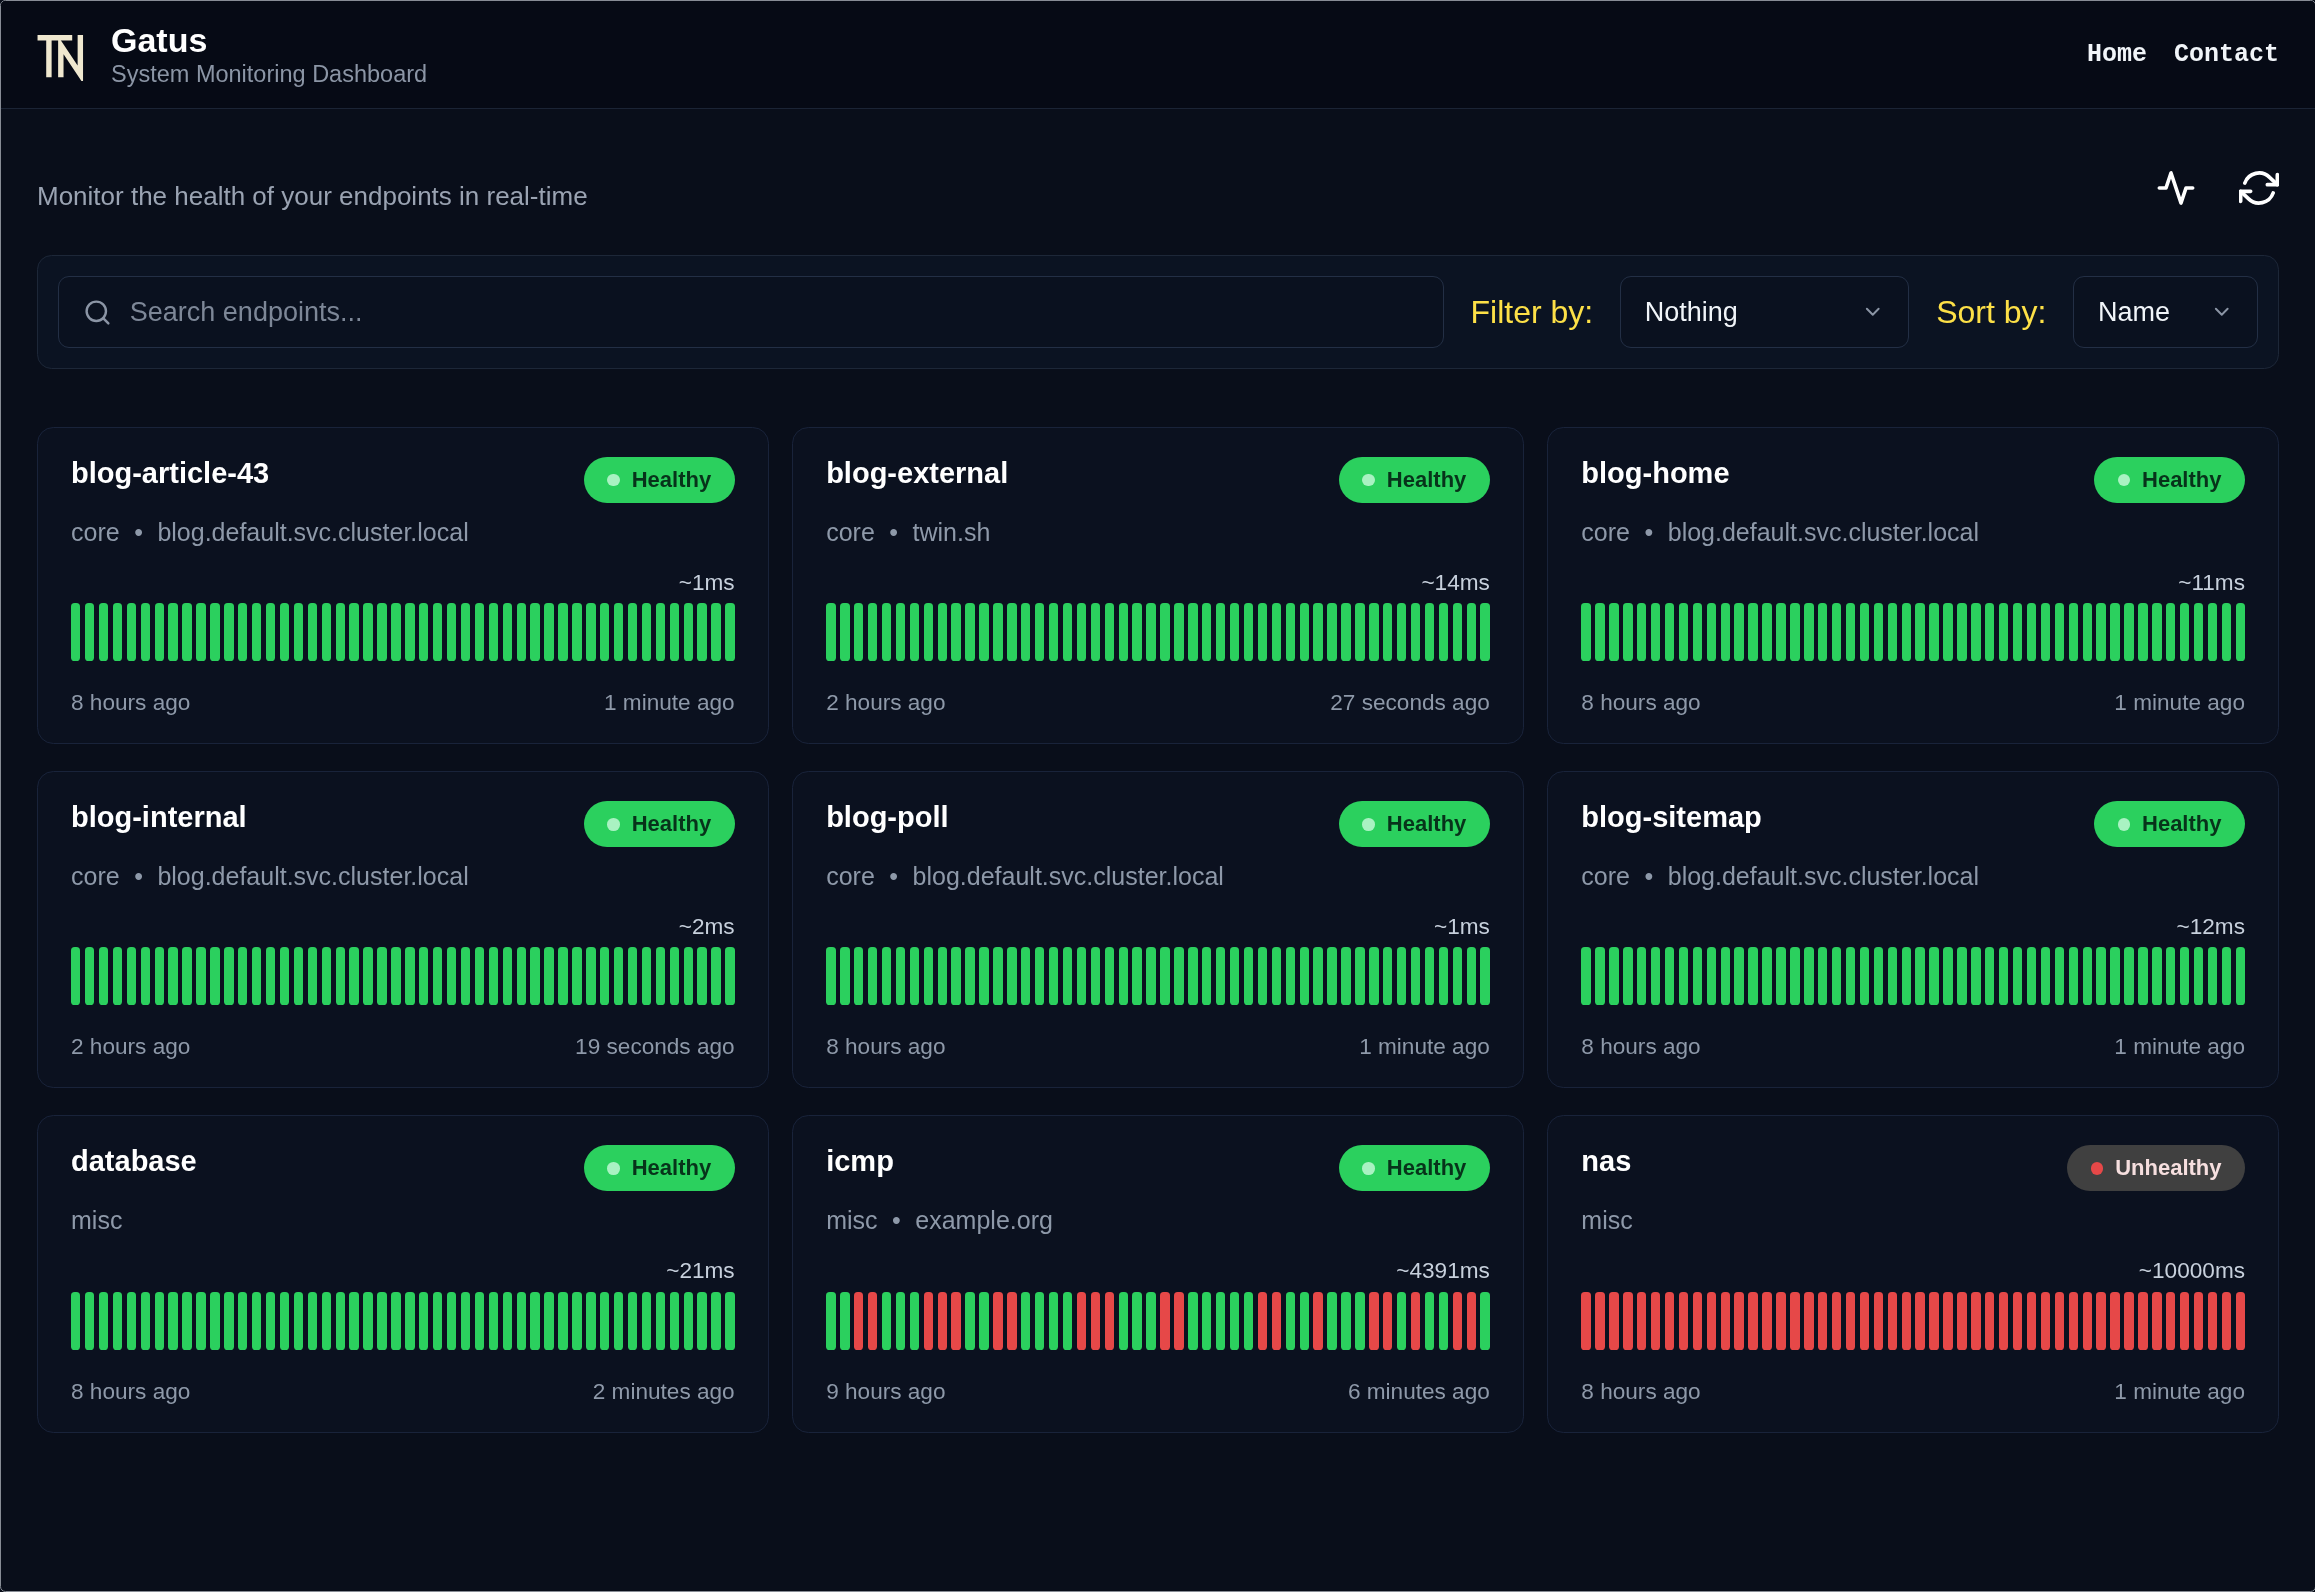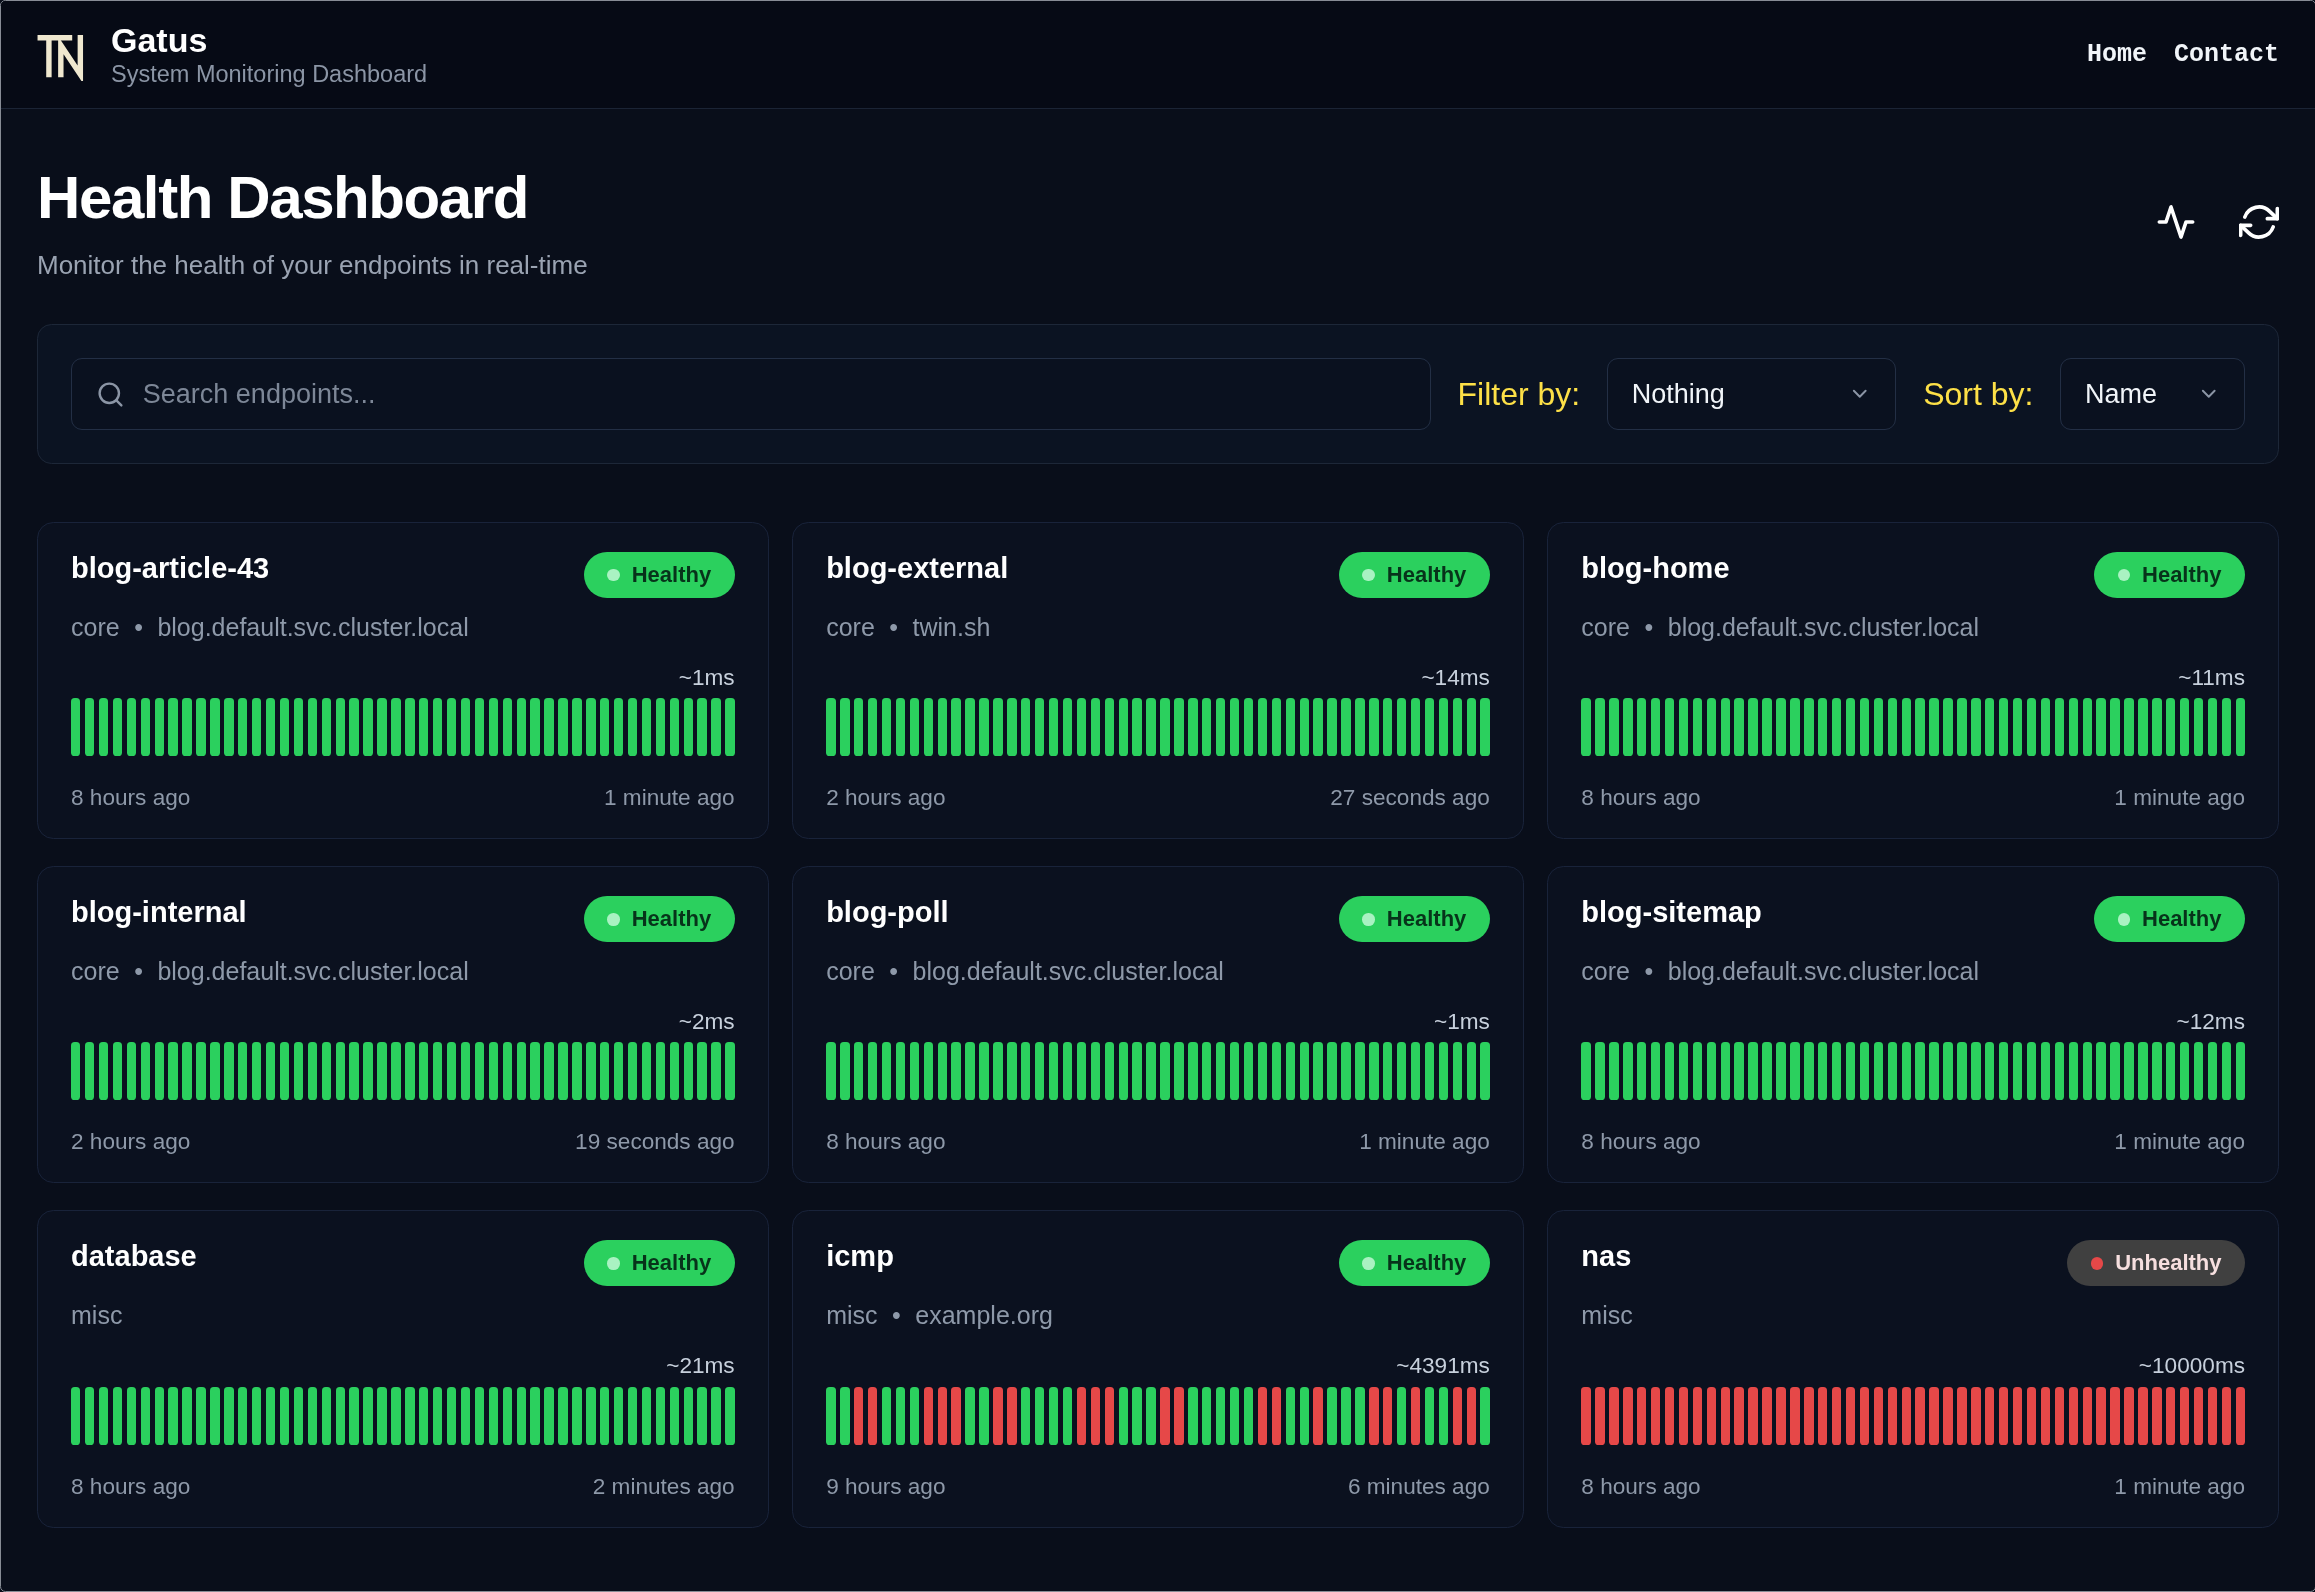--- a/index.html
+++ b/index.html
@@ -48,21 +48,21 @@
   .page-subtitle { font-size: 26px; color: #9aa3b2; margin-top: 18px; }
   .header-icons { display: flex; gap: 43px; align-items: center; }
   .hicon { width: 40px; height: 40px; color: #ffffff; cursor: pointer; }
 
   
   .filter-panel {
     margin-top: 43px;
     border: 0.9px solid #1d2738;
     background: #0b1322;
     border-radius: 14.5px;
-    padding: 33px;
+    padding: 20px;
     display: flex;
     align-items: center;
     gap: 27px;
     box-sizing: border-box;
   }
   .search-box {
     flex: 1;
     height: 72px;
     border: 0.9px solid #232f45;
     border-radius: 11px;
@@ -178,21 +178,20 @@
     <div class="nav-links">
       <span class="nav-link">Home</span>
       <span class="nav-link">Contact</span>
     </div>
   </div>
 
   <div class="main">
 
     <div class="page-header">
       <div>
-        <h1 class="page-title">Health Dashboard</h1>
         <div class="page-subtitle">Monitor the health of your endpoints in real-time</div>
       </div>
       <div class="header-icons">
         <span class="hicon">
           <svg viewBox="0 0 24 24" fill="none" stroke="currentColor" stroke-width="2.2" stroke-linecap="round" stroke-linejoin="round">
             <polyline points="22 12 18 12 15 21 9 3 6 12 2 12"></polyline>
           </svg>
         </span>
         <span class="hicon">
           <svg viewBox="0 0 24 24" fill="none" stroke="currentColor" stroke-width="2.2" stroke-linecap="round" stroke-linejoin="round">

